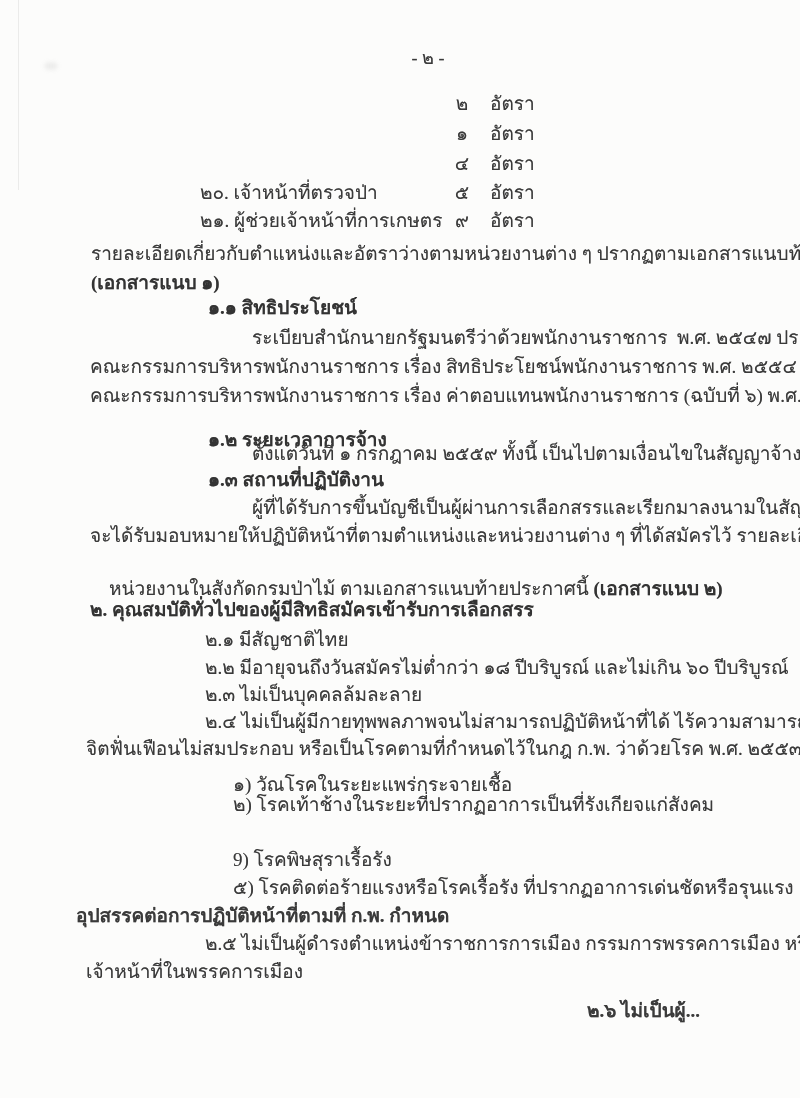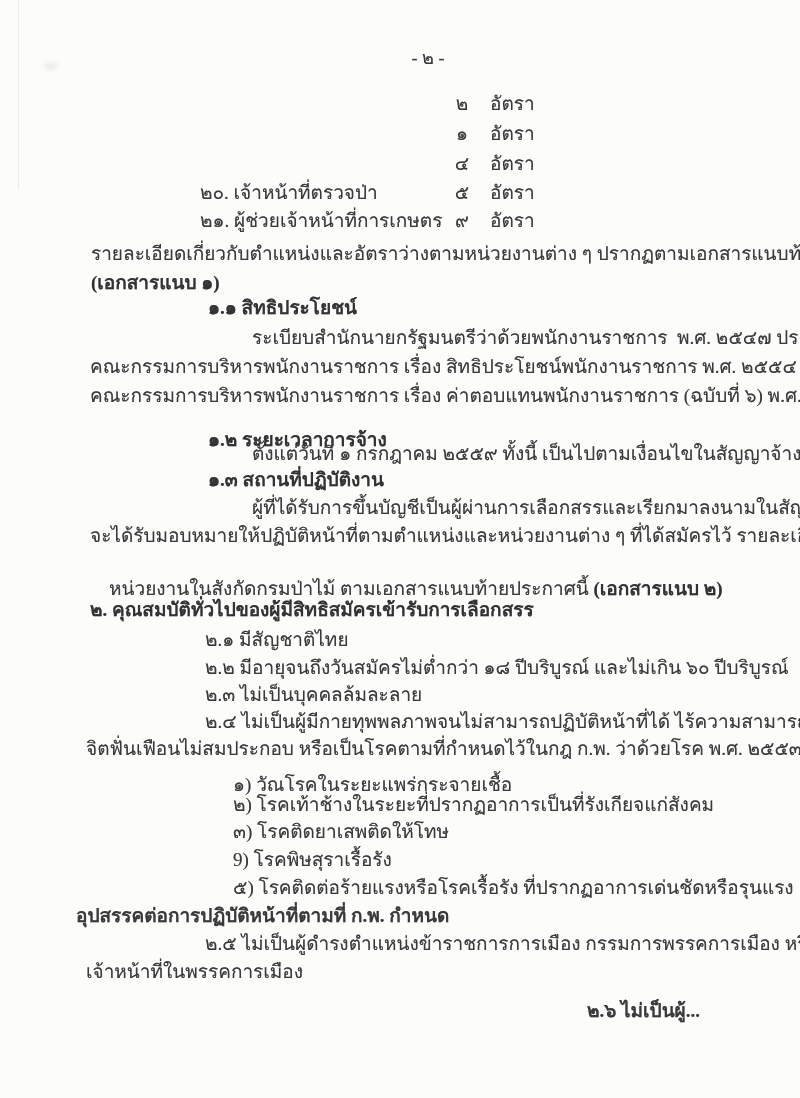--- a/index.html
+++ b/index.html
@@ -91,21 +91,20 @@
   </div>
 
   <div class="line bold" style="left:90px;top:598px;">๒. คุณสมบัติทั่วไปของผู้มีสิทธิสมัครเข้ารับการเลือกสรร</div>
   <div class="line" style="left:205px;top:628px;">๒.๑ มีสัญชาติไทย</div>
   <div class="line" style="left:205px;top:656px;">๒.๒ มีอายุจนถึงวันสมัครไม่ต่ำกว่า ๑๘ ปีบริบูรณ์ และไม่เกิน ๖๐ ปีบริบูรณ์</div>
   <div class="line" style="left:205px;top:683px;">๒.๓ ไม่เป็นบุคคลล้มละลาย</div>
   <div class="line" style="left:205px;top:710px;">๒.๔ ไม่เป็นผู้มีกายทุพพลภาพจนไม่สามารถปฏิบัติหน้าที่ได้ ไร้ความสามารถหรือ</div>
   <div class="line" style="left:86px;top:737px;">จิตฟั่นเฟือนไม่สมประกอบ หรือเป็นโรคตามที่กำหนดไว้ในกฎ ก.พ. ว่าด้วยโรค พ.ศ. ๒๕๕๓</div>
   <div class="line" style="left:233px;top:741px;margin-top:32px;">๑) วัณโรคในระยะแพร่กระจายเชื้อ</div>
   <div class="line" style="left:233px;top:793px;">๒) โรคเท้าช้างในระยะที่ปรากฏอาการเป็นที่รังเกียจแก่สังคม</div>
-  <div class="line" style="left:233px;top:820px;">๓) โรคติดยาเสพติดให้โทษ</div>
   <div class="line" style="left:233px;top:848px;">9) โรคพิษสุราเรื้อรัง</div>
   <div class="line" style="left:233px;top:876px;">๕) โรคติดต่อร้ายแรงหรือโรคเรื้อรัง ที่ปรากฏอาการเด่นชัดหรือรุนแรง และเป็น</div>
   <div class="line" style="left:76px;top:904px;font-weight:bold;">อุปสรรคต่อการปฏิบัติหน้าที่ตามที่ ก.พ. กำหนด</div>
   <div class="line" style="left:205px;top:932px;">๒.๕ ไม่เป็นผู้ดำรงตำแหน่งข้าราชการการเมือง กรรมการพรรคการเมือง หรือ</div>
   <div class="line" style="left:86px;top:960px;text-align:center;">เจ้าหน้าที่ในพรรคการเมือง</div>
 
   <div class="line catchword" style="top:999px;font-weight:bold;">๒.๖ ไม่เป็นผู้...</div>
 
 </div>
 

